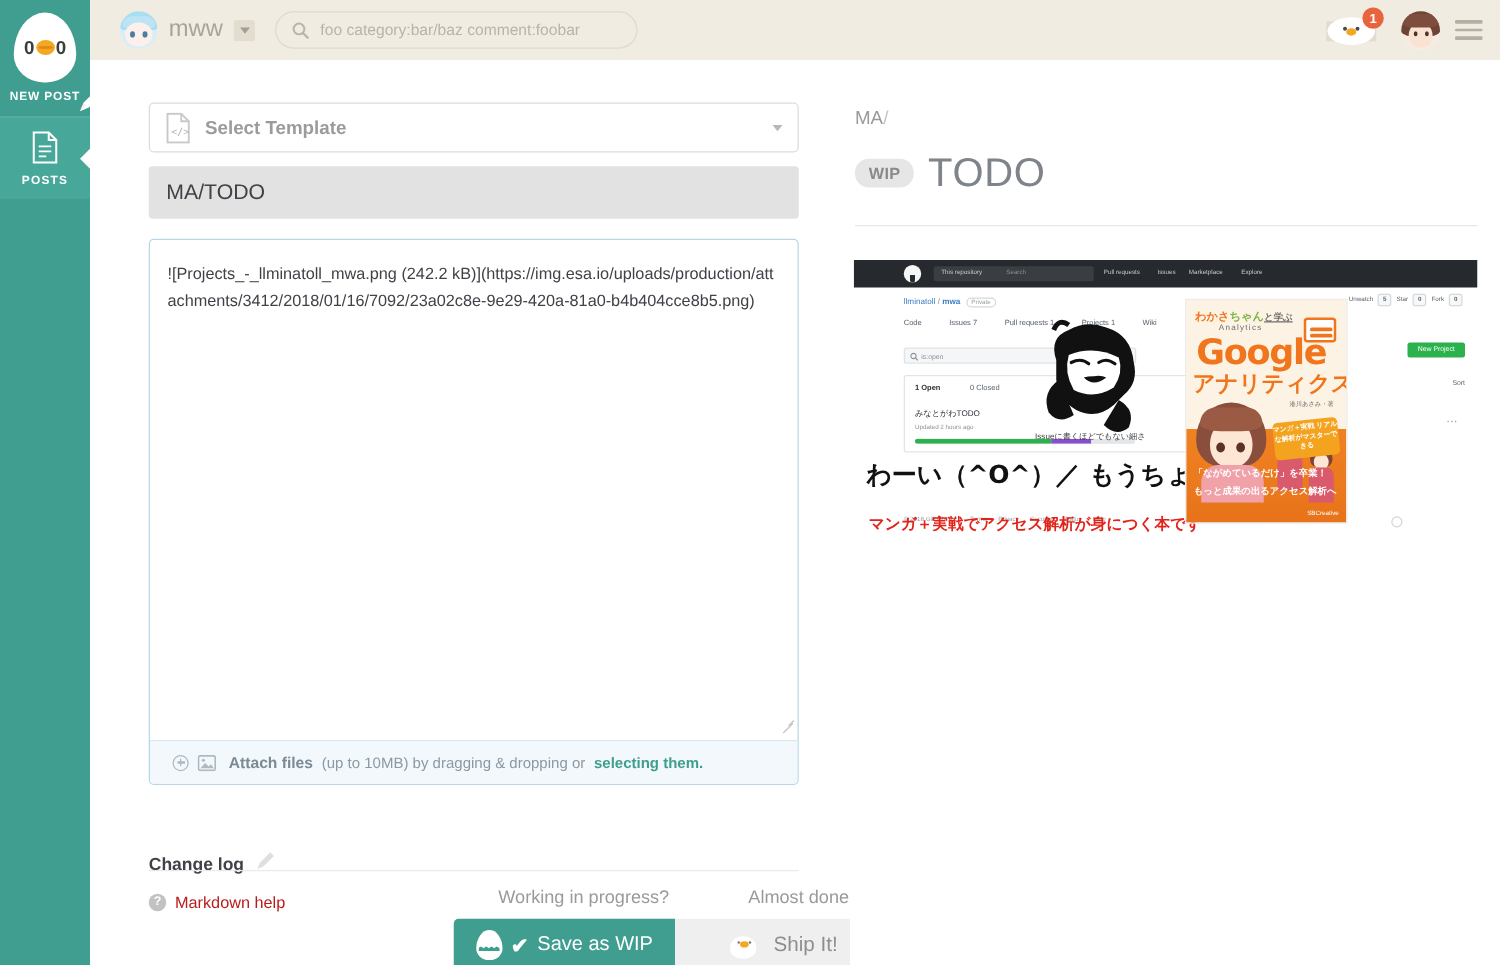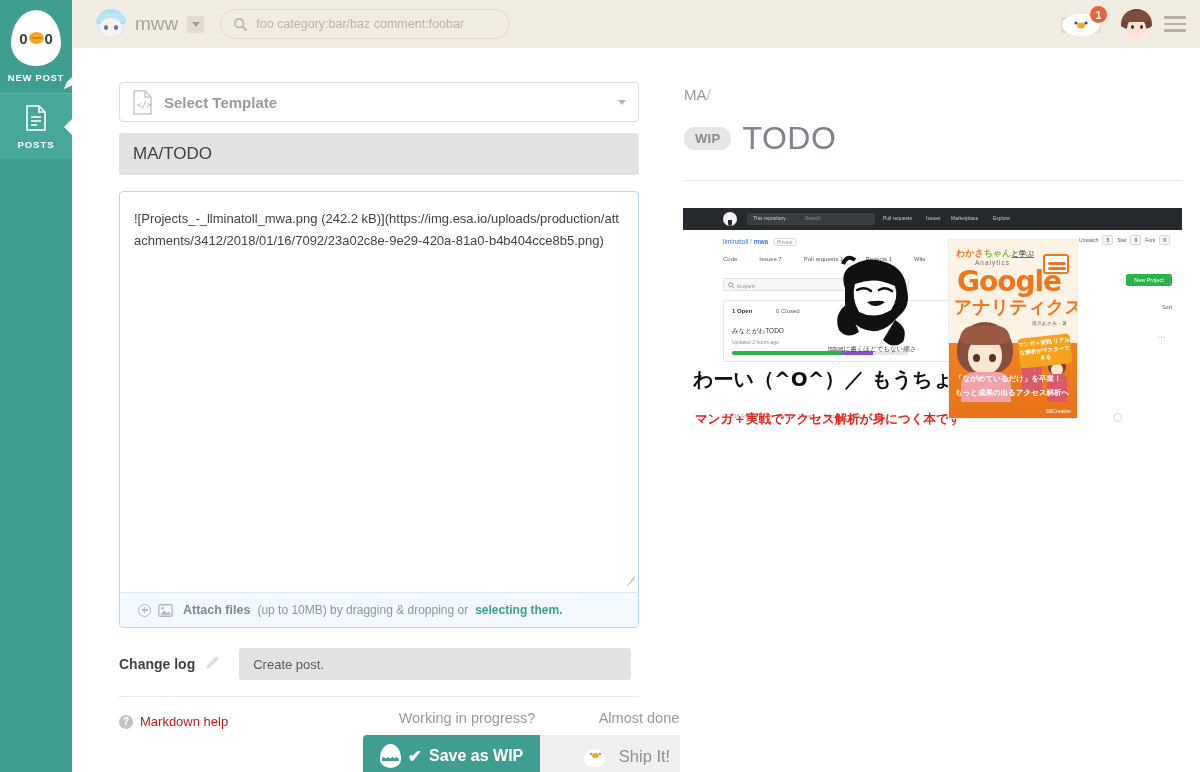--- a/index.html
+++ b/index.html
@@ -162,21 +162,21 @@
   .attach-plus { width: 13px; height: 13px; border-radius: 50%; border: 1.6px solid #aeb9c1;
                  position: relative; flex: none; }
   .attach-plus:before, .attach-plus:after { content: ""; position: absolute; background: #aeb9c1; }
   .attach-plus:before { left: 2.5px; top: 4.7px; width: 6px; height: 1.6px; }
   .attach-plus:after  { left: 4.7px; top: 2.5px; width: 1.6px; height: 6px; }
   .attach-strong { font-size: 12.5px; color: #7b8a95; font-weight: bold; margin-left: 3px; }
   .attach-rest { font-size: 12px; color: #8c99a3; }
   .attach-link { font-size: 12px; color: #3f9e90; font-weight: bold; cursor: pointer; }
 
   
-  .changelog-row { position: absolute; left: 47px; top: 597px; width: 520px; height: 38px;
+  .changelog-row { position: absolute; left: 47px; top: 624px; width: 520px; height: 38px;
                    display: flex; align-items: center; }
   .changelog-label { font-size: 14px; color: #3f4247; font-weight: bold; }
   .changelog-pen { margin-left: 9px; opacity: 0.45; }
   .changelog-input {
     margin-left: 18px; width: 392px; height: 32px; background: #e2e2e2;
     border-radius: 3px; display: flex; align-items: center; padding: 0 14px; cursor: text;
   }
   .changelog-input span { font-size: 13px; color: #555a60; }
 
   .hr-line { position: absolute; left: 47px; top: 648px; width: 520px; height: 1px; background: #eaeaea; }
@@ -198,21 +198,21 @@
     position: absolute; left: 291px; top: 687px; width: 177px; height: 42px;
     background: #3f9e90; border-radius: 4px 0 0 4px; display: flex; align-items: center;
     justify-content: center; gap: 7px; cursor: pointer;
   }
   .wip-egg { width: 21px; height: 24px; background: #fff;
              border-radius: 50% 50% 48% 48% / 62% 62% 38% 38%; position: relative; flex: none; }
   .wip-egg:after { content: ""; position: absolute; left: 2px; top: 13px; width: 17px; height: 4px;
              background: #3f9e90;
              clip-path: polygon(0 100%,0 40%,12% 0,25% 40%,37% 0,50% 40%,62% 0,75% 40%,87% 0,100% 40%,100% 100%); }
   .btn-wip .check { color: #fff; font-size: 17px; font-weight: bold; line-height: 1; }
-  .btn-wip .lbl { color: #fff; font-size: 16px; font-weight: bold; }
+  .btn-wip .lbl { color: #fff; font-size: 16px; font-weight: normal; }
   .btn-ship {
     position: absolute; left: 468px; top: 687px; width: 173px; height: 42px;
     background: #efefef; border-radius: 0 4px 4px 0; display: flex; align-items: center;
     justify-content: center; gap: 12px; cursor: pointer;
   }
   .ship-chick { width: 24px; height: 21px; position: relative; flex: none; }
   .ship-chick .body { position: absolute; left: 1px; top: 3px; width: 21px; height: 18px;
                       background: #fff; border-radius: 50% 50% 45% 45%; }
   .ship-chick .beak { position: absolute; left: 9px; top: 7px; width: 7px; height: 5px;
                       background: #f4a81d; border-radius: 50%; }
@@ -450,23 +450,20 @@
       </div>
     </div>
 
     <div class="changelog-row">
       <span class="changelog-label">Change log</span>
       <span class="changelog-pen">
         <svg width="17" height="17" viewBox="0 0 18 18">
           <path d="M2 16 L4 11 L13 2 L16 5 L7 14 Z" fill="#b9b9b9"></path>
         </svg>
       </span>
-      <div class="changelog-input">
-        <span>Create post.</span>
-      </div>
     </div>
 
     <div class="hr-line"></div>
 
     <div class="md-help">
       <span class="md-q">?</span>
       <span class="t">Markdown help</span>
     </div>
 
     <div class="prompt-wip">Working in progress?</div>

